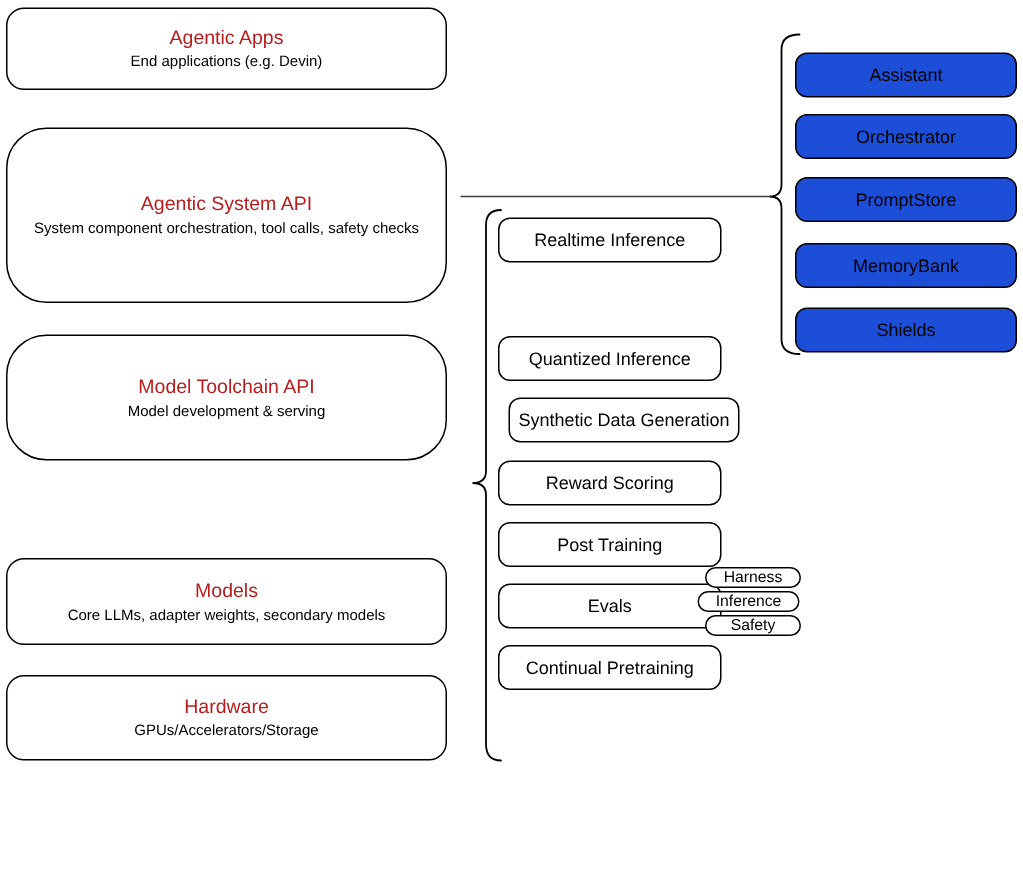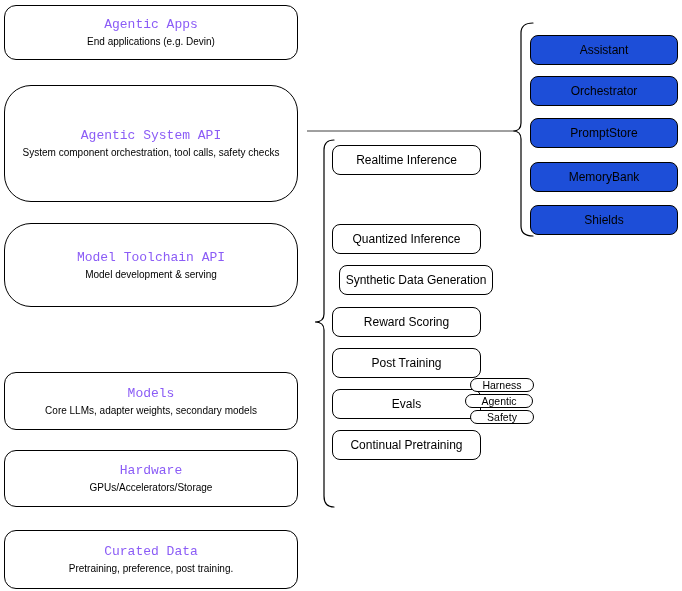--- a/index.html
+++ b/index.html
@@ -9,21 +9,21 @@
   }
   .connectors{position:absolute;left:0;top:0;width:682px;height:591px;pointer-events:none;}
 
   
   .lbox{
     position:absolute;left:4px;width:294px;box-sizing:border-box;
     border:1px solid #000;background:#fff;
     display:flex;flex-direction:column;align-items:center;justify-content:center;
     text-align:center;
   }
-  .lbox .ltitle{font-size:13px;line-height:16px;color:#8b5cf6;font-family:Liberation Mono, monospace;}
+  .lbox .ltitle{font-size:13px;line-height:16px;color:#b91c1c;}
   .lbox .lsub{font-size:10px;line-height:13px;margin-top:2px;color:#000;padding:0 10px;}
 
   
   .mbox{
     position:absolute;left:332px;width:149px;height:30px;box-sizing:border-box;
     border:1px solid #000;border-radius:8px;background:#fff;
     display:flex;align-items:center;justify-content:center;
     font-size:12px;text-align:center;
   }
   .mbox.wide{left:327px;width:154px;margin-left:12px;}
@@ -68,24 +68,20 @@
     <div class="lsub">Model development &amp; serving</div>
   </div>
   <div class="lbox" style="top:372px;height:58px;border-radius:12px">
     <div class="ltitle">Models</div>
     <div class="lsub">Core LLMs, adapter weights, secondary models</div>
   </div>
   <div class="lbox" style="top:450px;height:57px;border-radius:12px">
     <div class="ltitle">Hardware</div>
     <div class="lsub">GPUs/Accelerators/Storage</div>
   </div>
-  <div class="lbox" style="top:530px;height:59px;border-radius:12px">
-    <div class="ltitle">Curated Data</div>
-    <div class="lsub">Pretraining, preference, post training.</div>
-  </div>
 
   <div class="mbox" style="top:145px">
     <span>Realtime Inference</span>
   </div>
   <div class="mbox" style="top:224px">
     <span>Quantized Inference</span>
   </div>
   <div class="mbox wide" style="top:265px">
     <span>Synthetic Data Generation</span>
   </div>
@@ -99,21 +95,21 @@
     <span>Evals</span>
   </div>
   <div class="mbox" style="top:430px">
     <span>Continual Pretraining</span>
   </div>
 
   <div class="pill" style="left:470px;top:378px;width:64px">
     <span>Harness</span>
   </div>
   <div class="pill" style="left:465px;top:394px;width:68px">
-    <span>Agentic</span>
+    <span>Inference</span>
   </div>
   <div class="pill" style="left:470px;top:410px;width:64px">
     <span>Safety</span>
   </div>
 
   <div class="rbox" style="top:35px">
     <span>Assistant</span>
   </div>
   <div class="rbox" style="top:76px">
     <span>Orchestrator</span>

